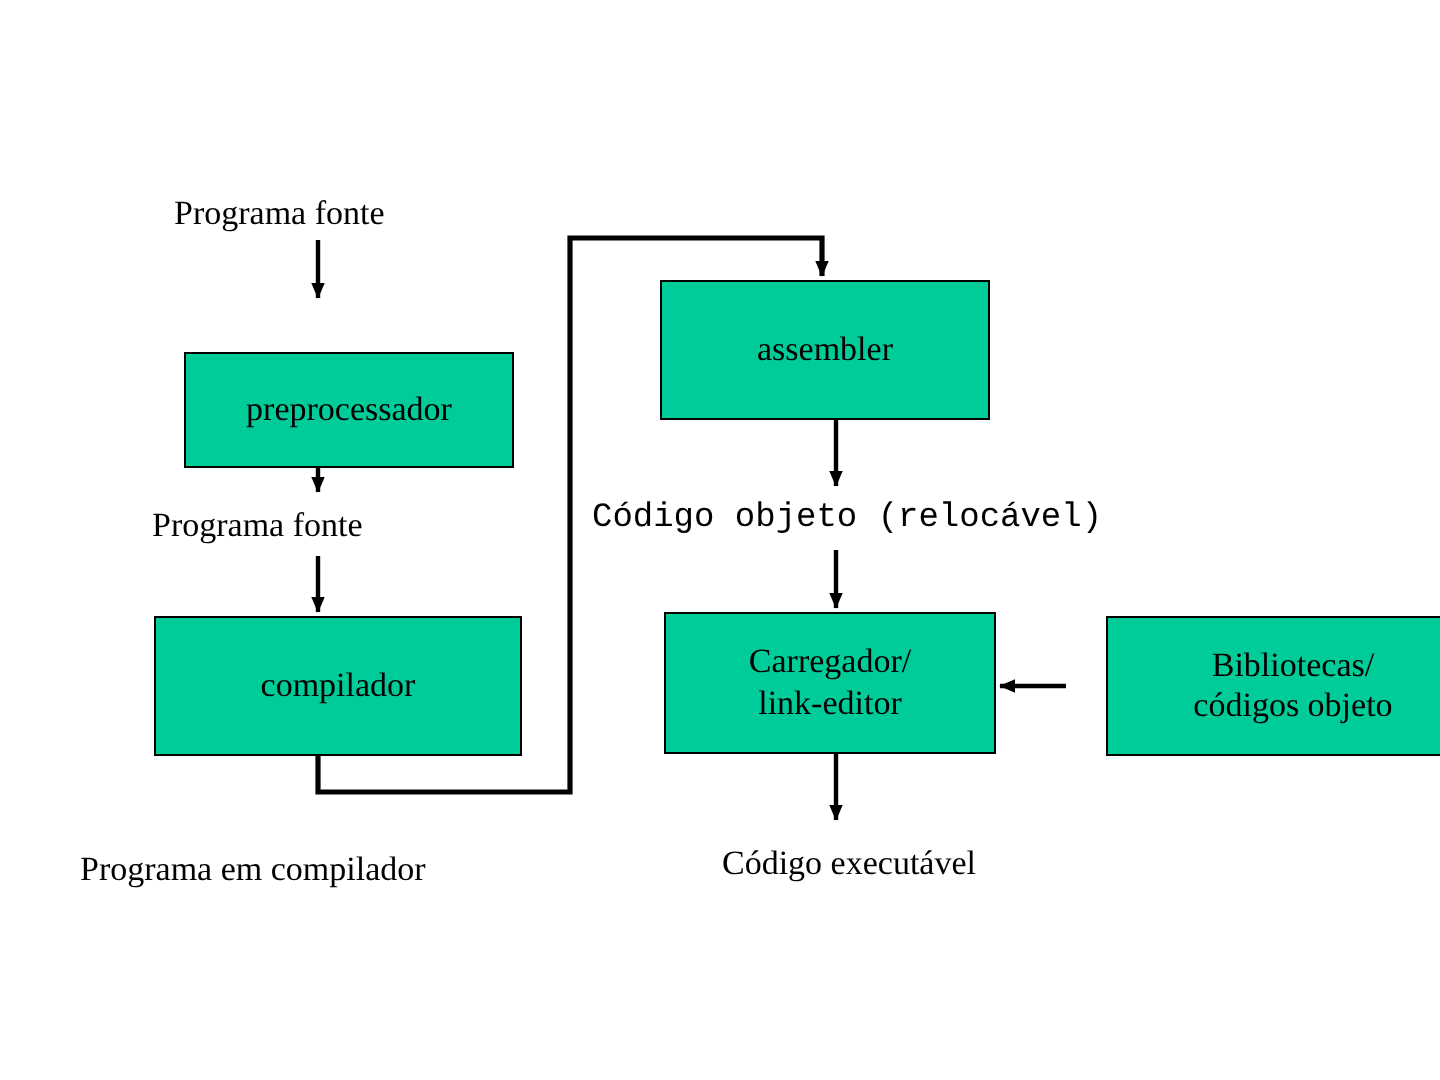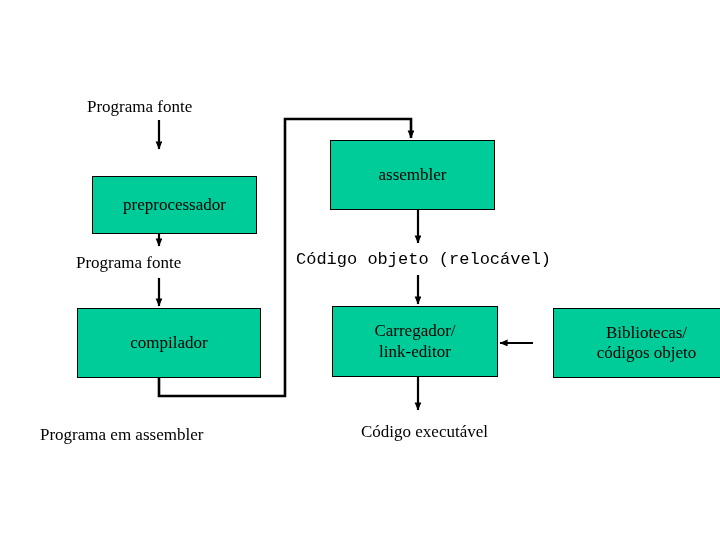--- a/index.html
+++ b/index.html
@@ -87,21 +87,21 @@
 
     <g>
       <line x1="418" y1="377" x2="418" y2="410" stroke="#000000" stroke-width="2.2" marker-end="url(#ah)"></line>
     </g>
   </svg>
 
   <div class="label" style="left:87px; top:97px;">Programa fonte</div>
 
   <div class="label" style="left:76px; top:253px;">Programa fonte</div>
 
-  <div class="label" style="left:40px; top:425px;">Programa em assembler</div>
+  <div class="label" style="left:40px; top:425px;">Programa em compilador</div>
 
   <div class="label" style="left:296px; top:250px;font-family:Liberation Mono, monospace;">Código objeto (relocável)</div>
 
   <div class="label" style="left:327px; top:422px;margin-left:34px;">Código executável</div>
 
   <div class="node" style="left:92px; top:151px; width:165px; height:58px;margin-top:25px;">preprocessador</div>
 
   <div class="node" style="left:330px; top:140px; width:165px; height:70px;">assembler</div>
 
   <div class="node" style="left:77px; top:308px; width:184px; height:70px;">compilador</div>

